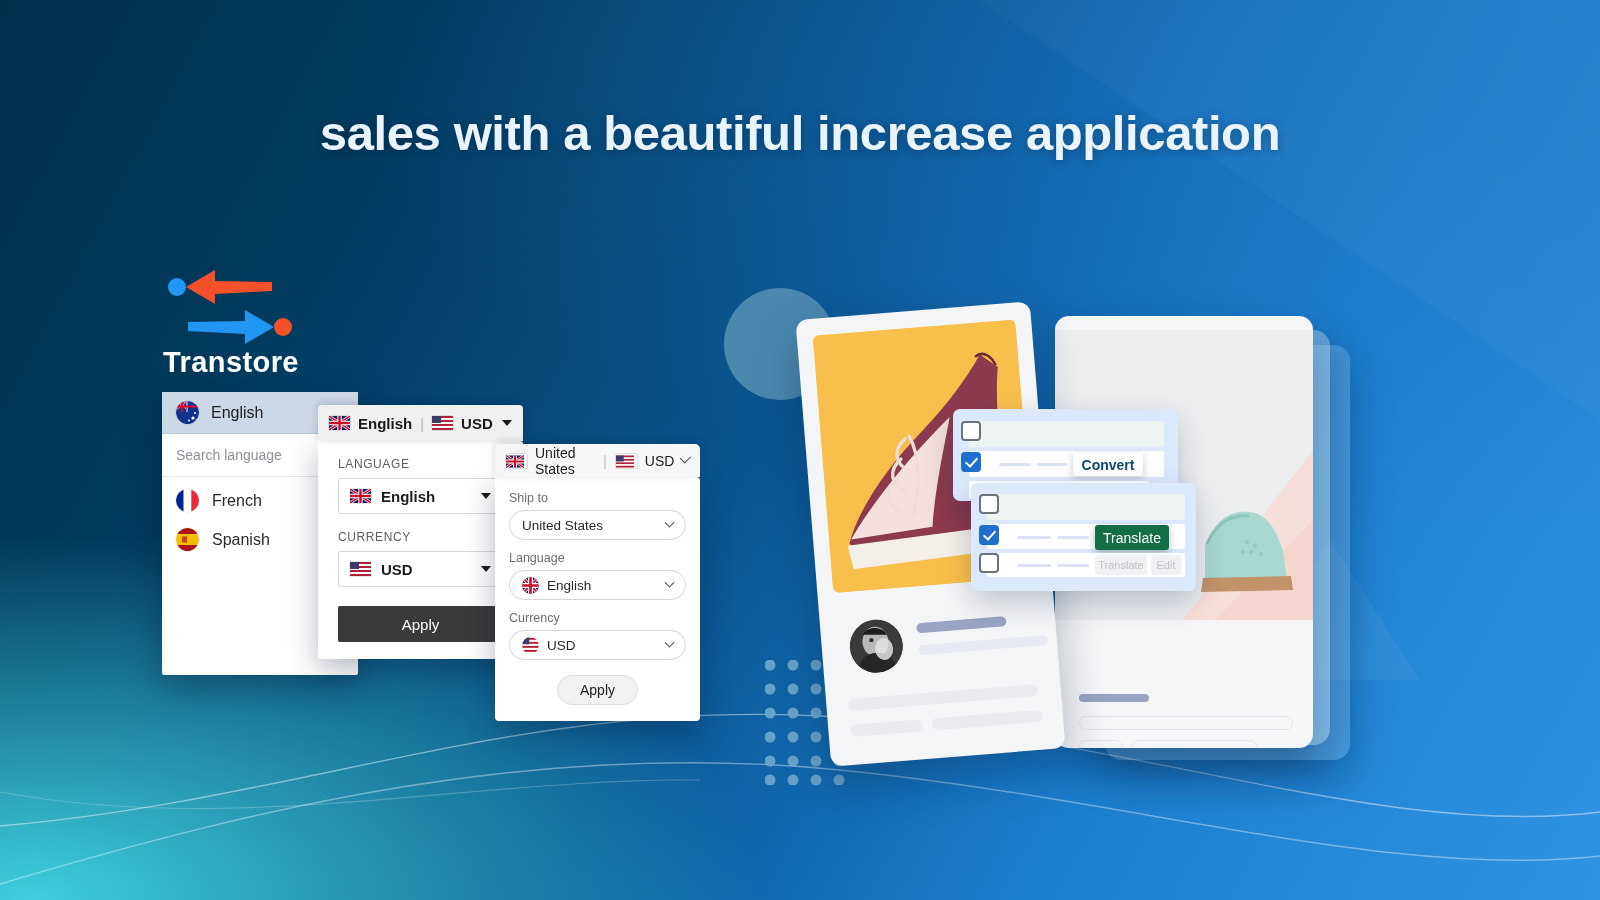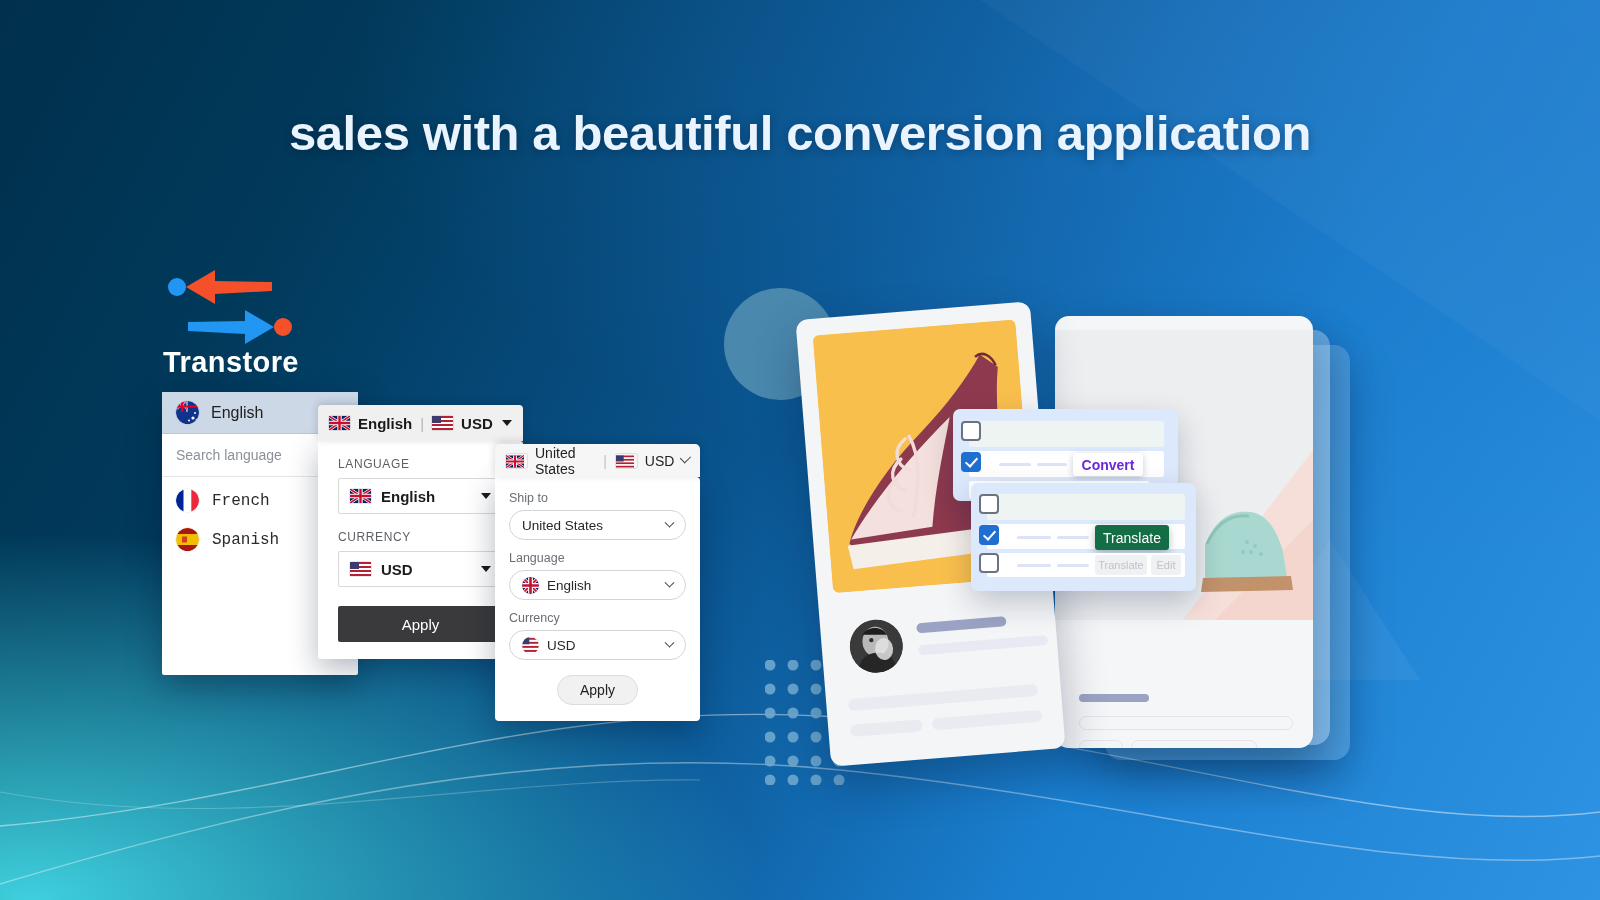--- a/index.html
+++ b/index.html
@@ -40,21 +40,21 @@
   
   #panel1 { left:162px; top:392px; width:196px; height:283px; border-radius:2px;
             box-shadow:0 12px 34px rgba(0,15,40,.35); }
   .p1-head { height:42px; background:#ccd8e6; display:flex; align-items:center;
              padding:0 0 0 14px; gap:12px; border-bottom:1px solid #b9c7d8;}
   .p1-head .lbl { font-size:16px; color:#222; }
   .p1-search { height:43px; display:flex; align-items:center; padding:0 14px;
                border-bottom:1px solid #e4e6ea; }
   .p1-search .ph { font-size:14px; color:#8b9099; }
   .p1-list { padding-top:4px; }
-  .p1-item { height:39px; display:flex; align-items:center; gap:13px; padding-left:14px;font-family:Liberation Mono, monospace; }
+  .p1-item { height:39px; display:flex; align-items:center; gap:13px; padding-left:14px; }
   .p1-item .lbl { font-size:16px; color:#2b2b2b; }
   .flag { width:23px; height:23px; border-radius:50%; overflow:hidden;
           flex:0 0 auto; display:block; box-shadow:0 0 0 .5px rgba(0,0,0,.12); }
   .flag svg { display:block; }
 
   
   #panel2-head { position:absolute; left:318px; top:405px; height:36px; width:205px;
                  background:#f0f0f0; border-radius:4px 4px 0 0;
                  display:flex; align-items:center; padding:0 11px; gap:8px;
                  box-shadow:0 -2px 9px rgba(0,15,40,.18); z-index:6; }
@@ -134,21 +134,21 @@
   .prow { position:absolute; left:16px; background:#fff; border-radius:2px; }
   .chk { position:absolute; width:20px; height:20px; border-radius:4px;
          border:2px solid #6b7280; background:#fff; }
   .chk.on { background:#1f6fd0; border-color:#1f6fd0; }
   .chk.on::after { content:""; position:absolute; left:5px; top:1px; width:5px; height:10px;
                    border-right:2.4px solid #fff; border-bottom:2.4px solid #fff;
                    transform:rotate(42deg); }
   .line { position:absolute; height:3px; border-radius:2px; background:#dbe3f5; }
   .btn-convert { position:absolute; background:#fff; border-radius:3px;
                  box-shadow:0 2px 7px rgba(0,20,50,.22);
-                 font-size:14px; font-weight:bold; color:#6d28d9;
+                 font-size:14px; font-weight:bold; color:#0c4a6e;
                  display:flex; align-items:center; justify-content:center; }
   .btn-translate { position:absolute; background:#136d45; border-radius:3px;
                    box-shadow:0 3px 9px rgba(0,40,25,.30);
                    font-size:14px; color:#fff;
                    display:flex; align-items:center; justify-content:center; }
   .btn-ghost { position:absolute; background:#f0f1f3; border-radius:3px;
                font-size:11px; color:#bfc3c9;
                display:flex; align-items:center; justify-content:center; }
 </style>
 </head>
@@ -156,21 +156,21 @@
 
 <svg class="bg-svg" viewBox="0 0 1600 900">
   <path d="M0 826 C 300 800 520 700 820 716 C 1120 732 1380 840 1600 812" fill="none" stroke="rgba(255,255,255,.45)" stroke-width="1.4"></path>
   <path d="M0 884 C 260 806 540 740 840 770 C 1140 800 1390 880 1600 856" fill="none" stroke="rgba(255,255,255,.38)" stroke-width="1.4"></path>
   <path d="M0 792 C 240 836 470 778 700 780" fill="none" stroke="rgba(255,255,255,.22)" stroke-width="1.2"></path>
   <path d="M1330 540 L1420 680 L1240 680 Z" fill="rgba(255,255,255,.05)"></path>
   <path d="M980 0 L1600 0 L1600 420 Z" fill="rgba(255,255,255,.03)"></path>
 </svg>
 
 <h1 class="headline">
-  <span class="l2">sales with a beautiful conversion application</span>
+  <span class="l2">sales with a beautiful increase application</span>
 </h1>
 
 <div class="logo">
   <svg width="140" height="92" viewBox="0 0 140 92">
     <circle cx="17" cy="25" r="9" fill="#2196f3"></circle>
     <path d="M55 8 L26 25 L55 42 L55 32 L112 29 L112 20 L55 19 Z" fill="#f4502a"></path>
     <path d="M85 48 L114 65 L85 82 L85 72 L28 69 L28 60 L85 59 Z" fill="#2196f3"></path>
     <circle cx="123" cy="65" r="9" fill="#f4502a"></circle>
   </svg>
   <div class="logo-word">Transtore</div>

